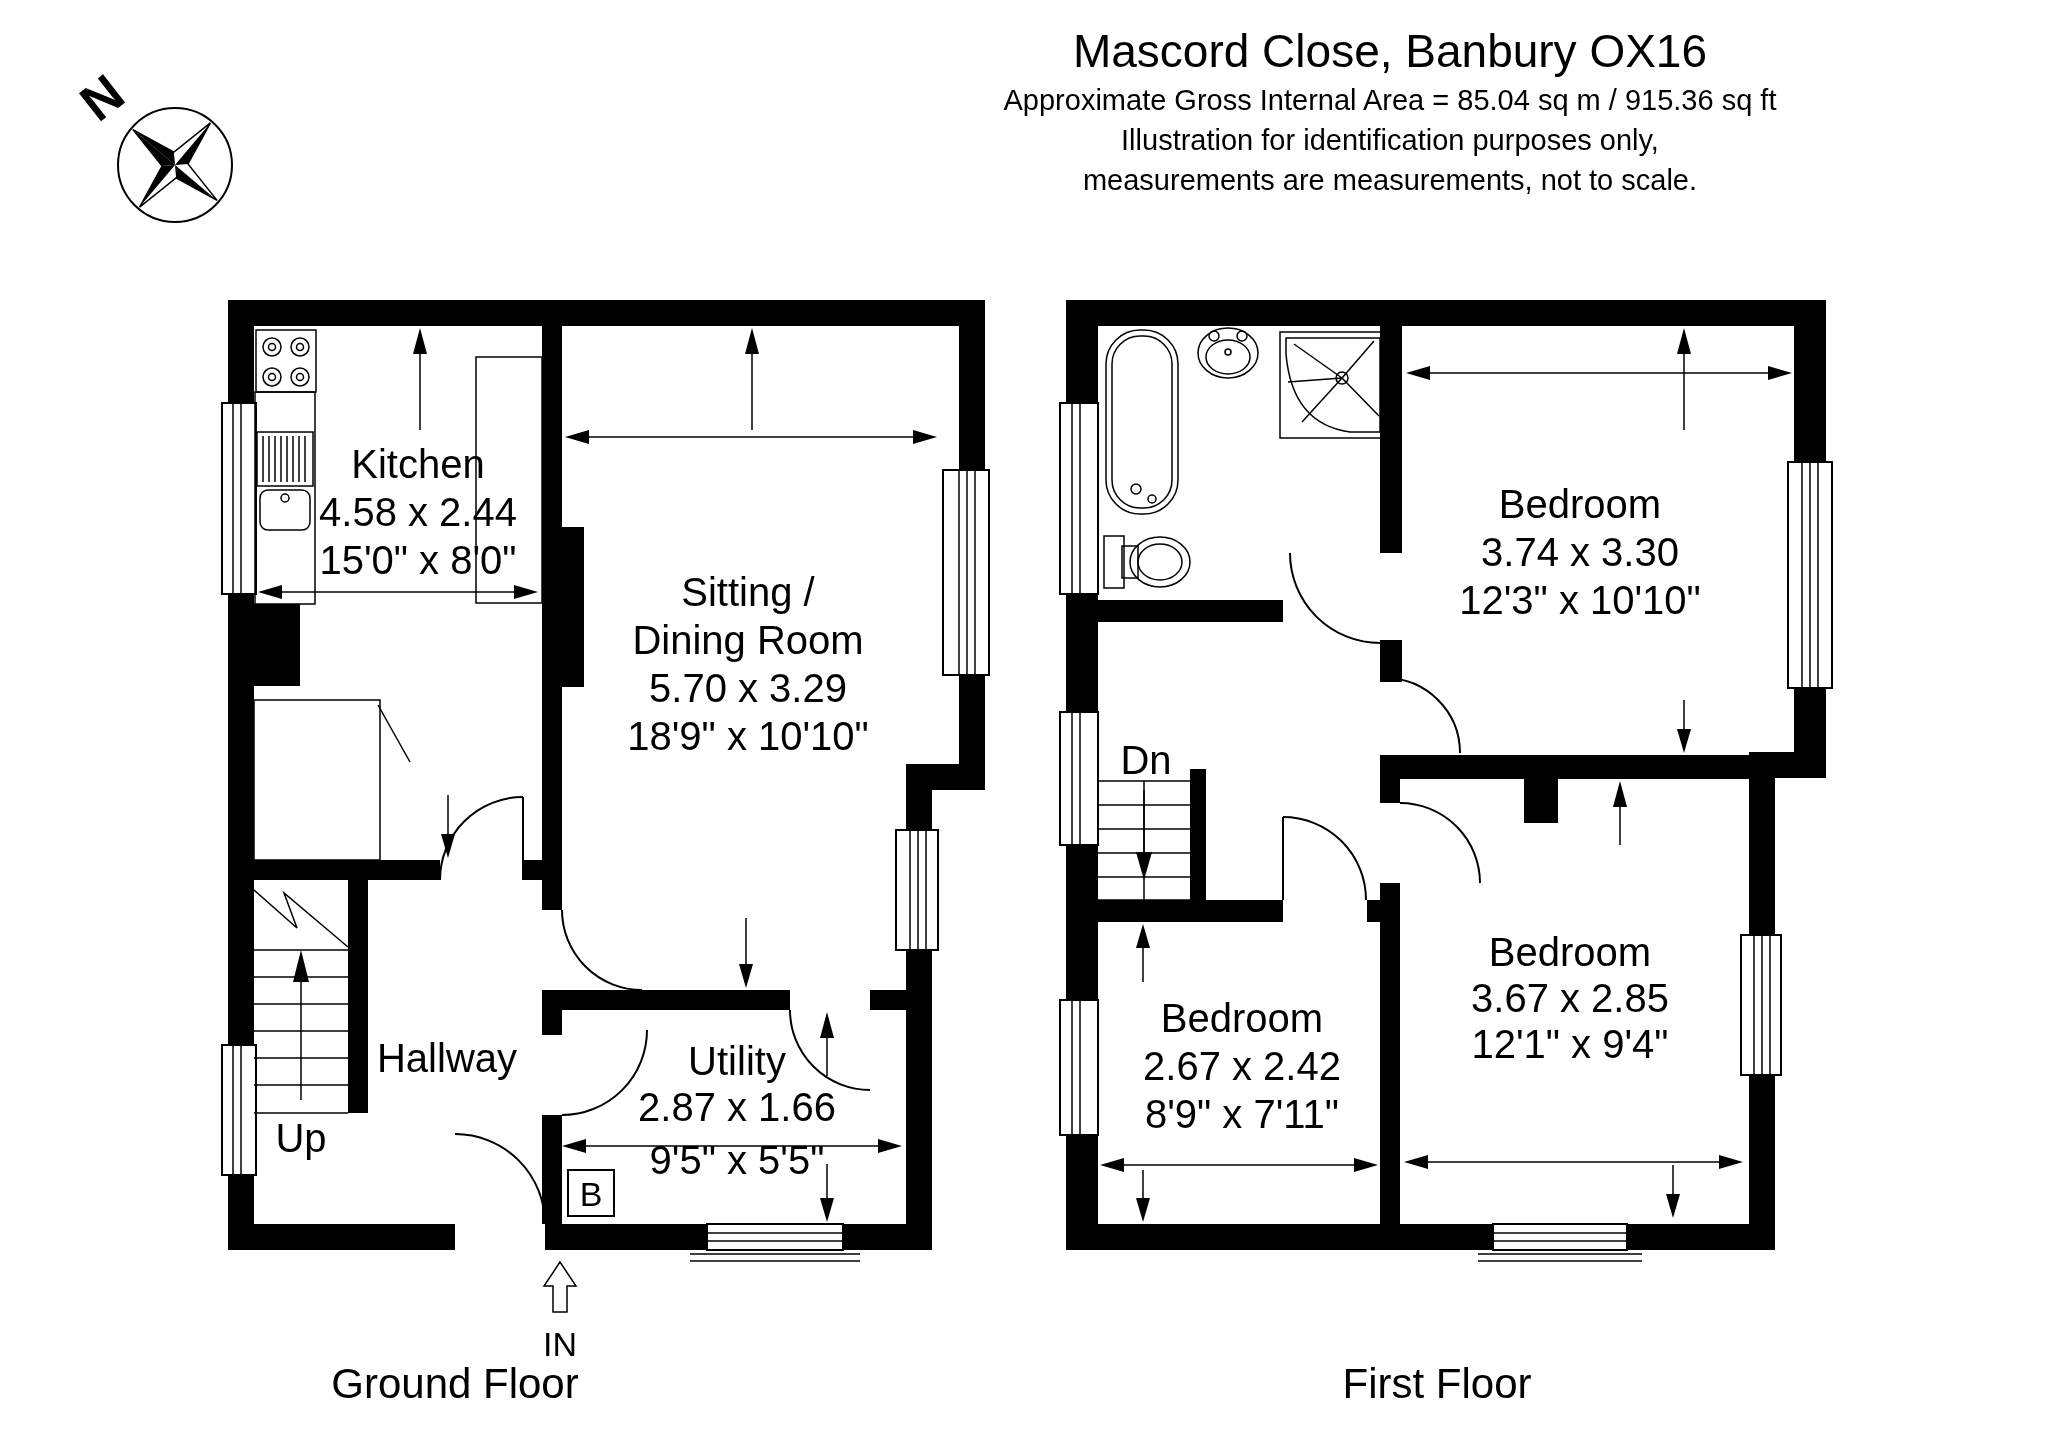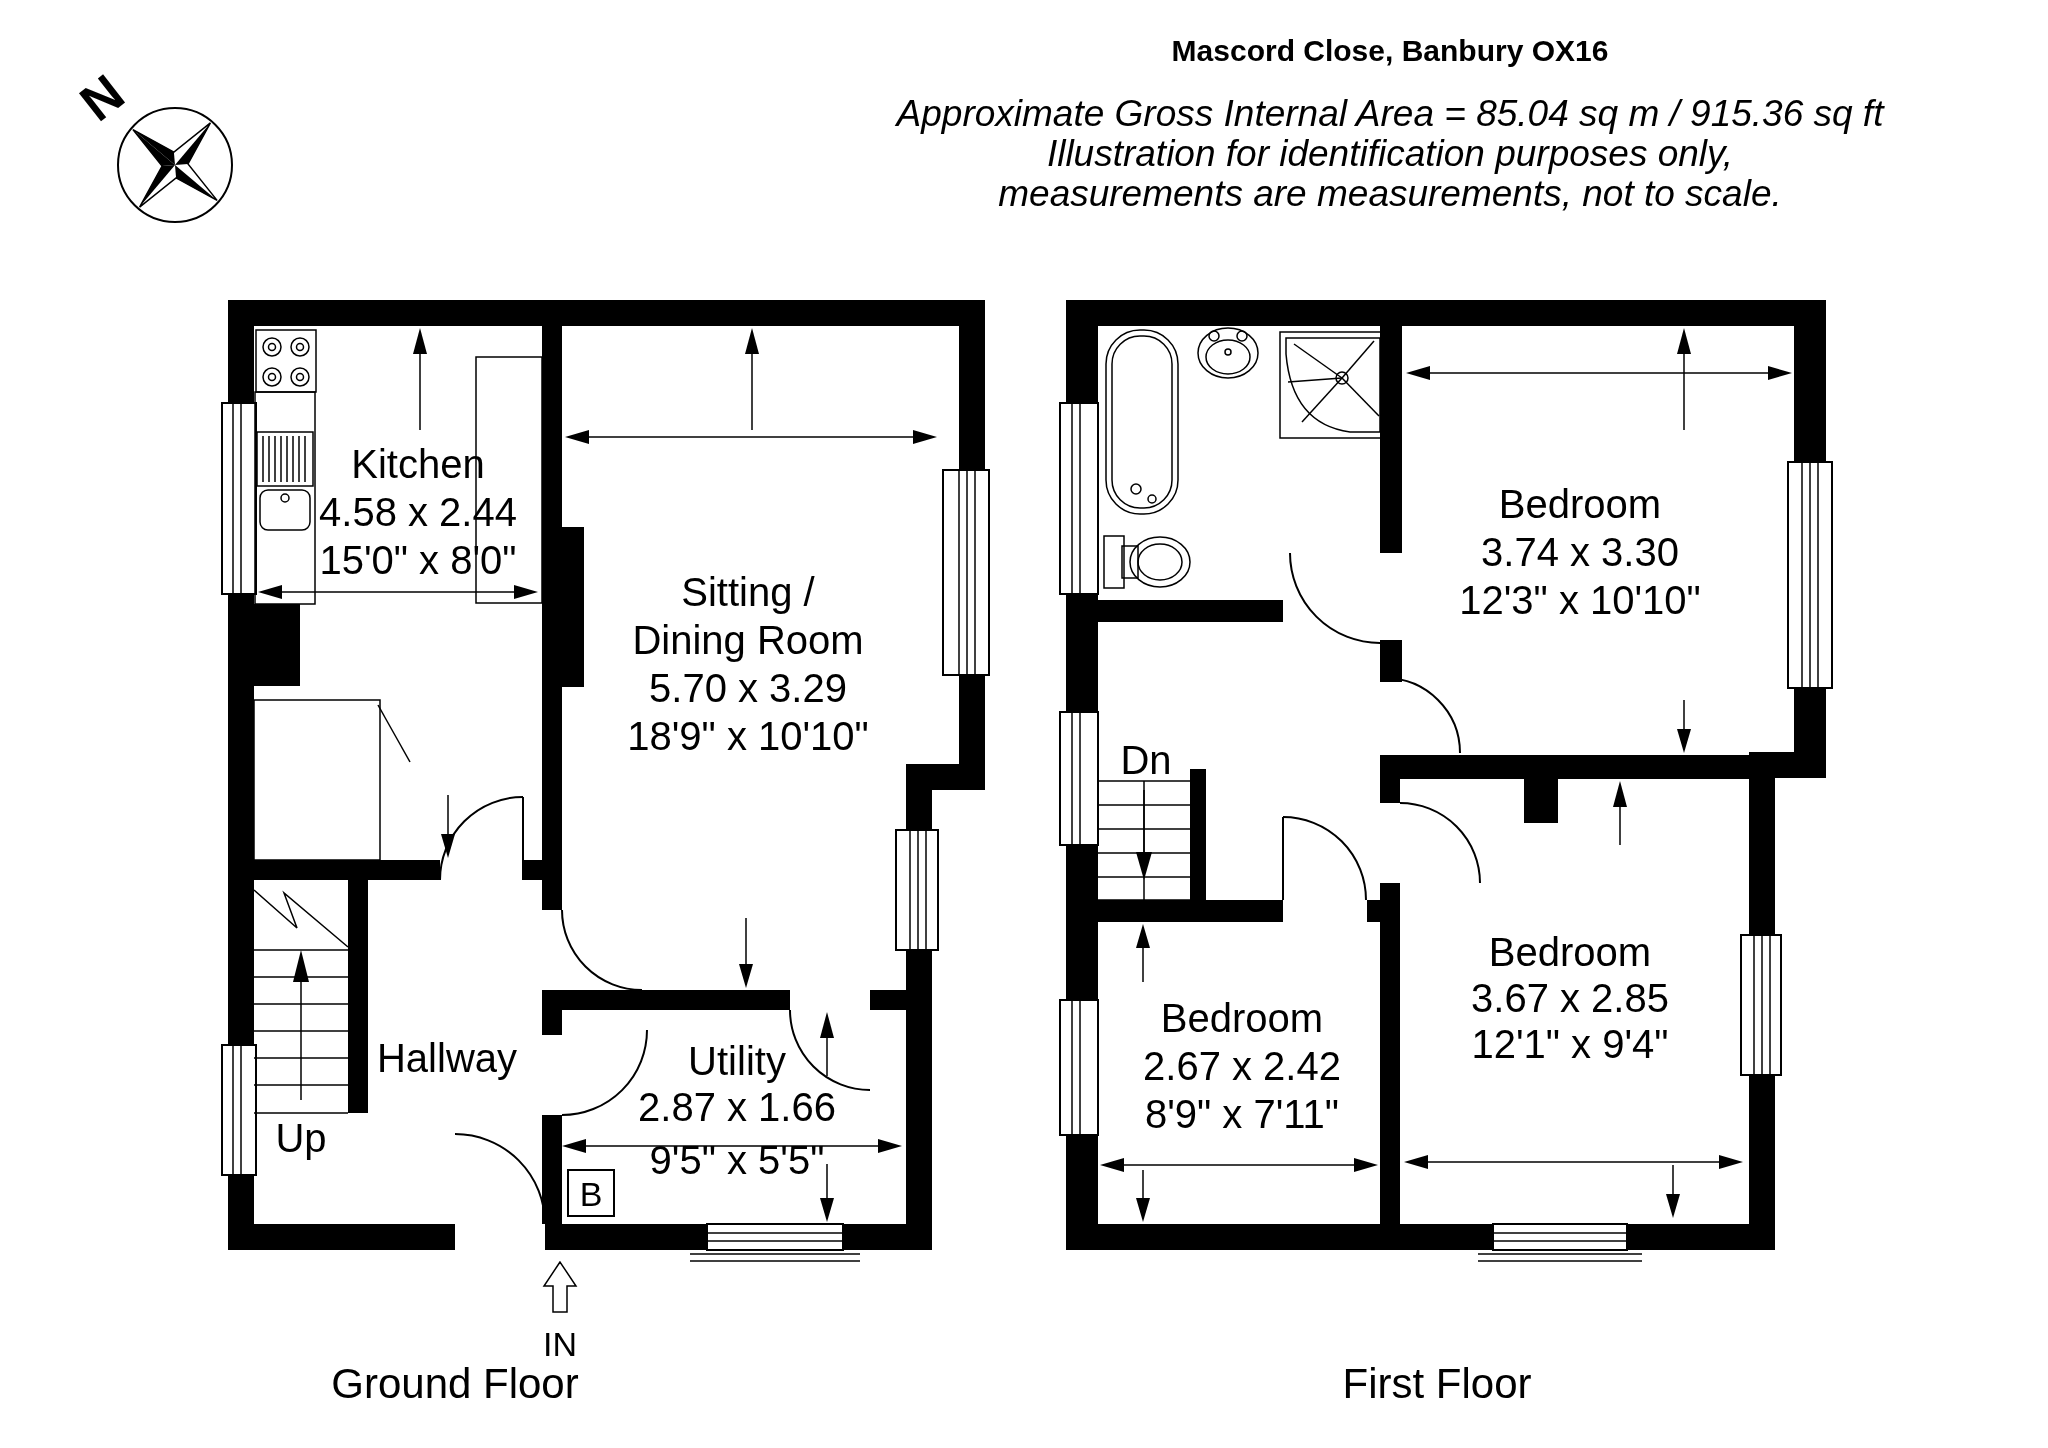--- a/index.html
+++ b/index.html
@@ -1,20 +1,20 @@
 <!DOCTYPE html>
 <html><head>
 <meta charset="utf-8">
 <style>
   html,body{margin:0;padding:0;background:#ffffff;}
   #page{position:relative;width:2048px;height:1448px;background:#ffffff;overflow:hidden;
         font-family:"Liberation Sans", sans-serif;}
   #header{position:absolute;left:740px;top:22px;width:1300px;text-align:center;color:#000;}
-  #header .title{font-size:30px;font-weight:bold;letter-spacing:0px;line-height:58px;}
-  #header .subtitle{margin-top:14px;font-size:37px;line-height:40px;font-style:italic;}
+  #header .title{font-size:46px;font-weight:normal;letter-spacing:0px;line-height:58px;}
+  #header .subtitle{font-size:29px;line-height:40px;}
   svg text{font-family:"Liberation Sans", sans-serif;fill:#000000;}
   .room-label{font-size:40px;}
   .caption{font-size:42px;}
   .small-label{font-size:34px;}
   .wall{fill:#000000;}
   .thin{stroke:#000000;stroke-width:2;fill:none;}
   .hair{stroke:#000000;stroke-width:1.5;fill:none;}
   .win{fill:#ffffff;stroke:#000000;stroke-width:2;}
   .dim{stroke:#000000;stroke-width:1.5;fill:none;}
   .head{fill:#000000;stroke:none;}

